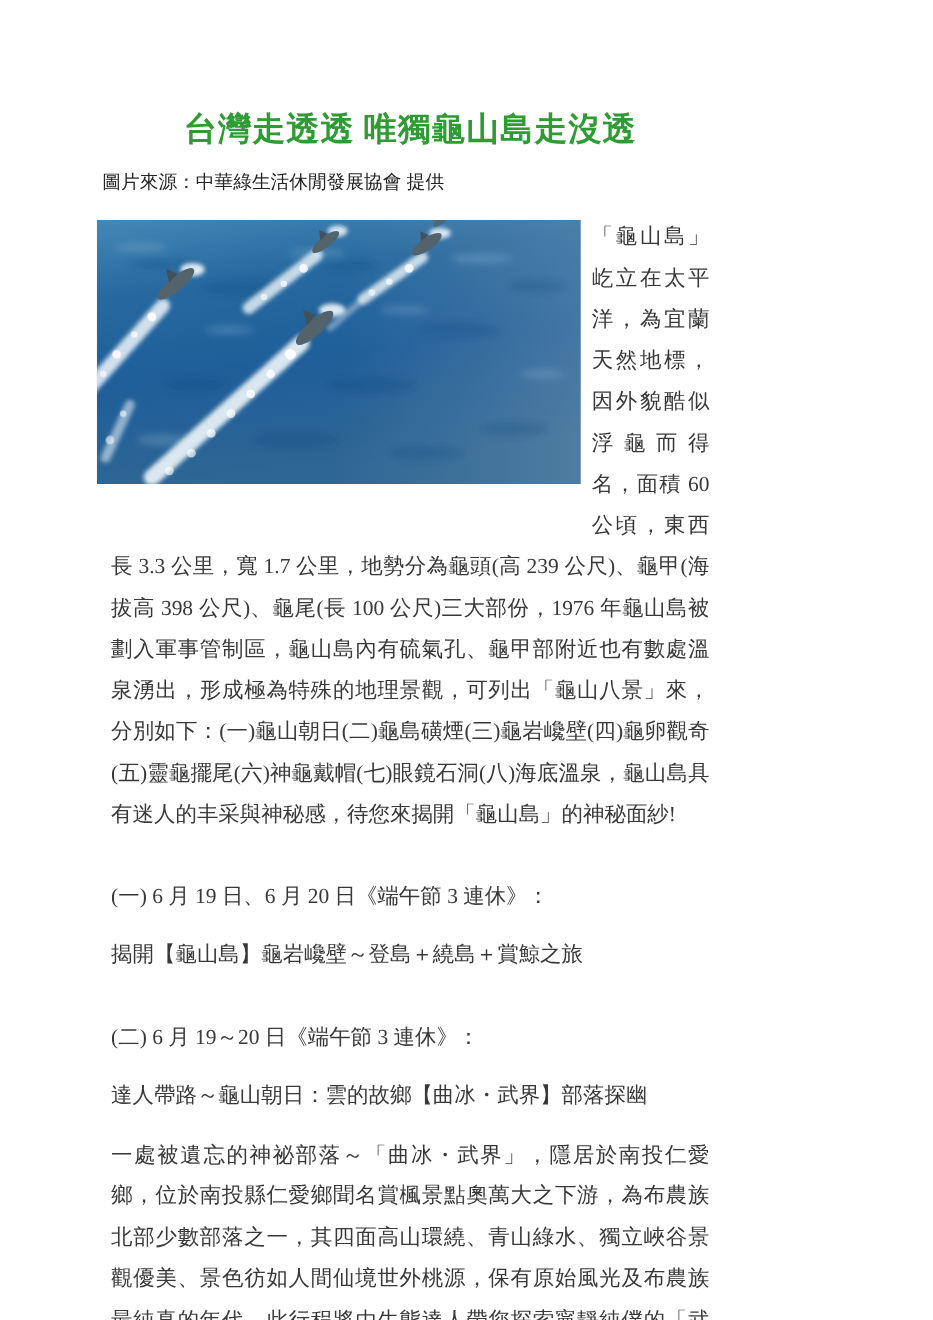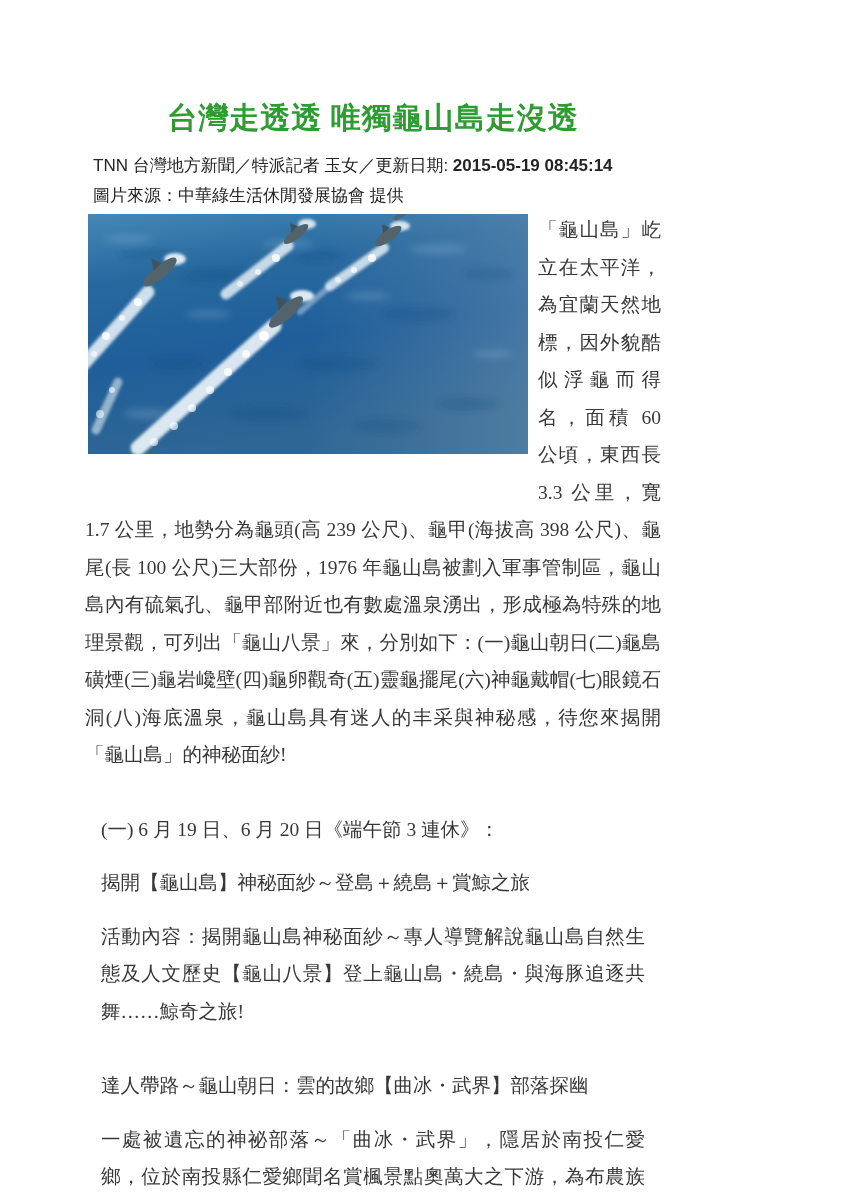--- a/index.html
+++ b/index.html
@@ -32,39 +32,38 @@
   .byline-date{font-weight:bold;}
 
   .article{margin-top:0;}
   .photo{
     float:left;width:440px;height:240px;
     margin:3px 10px 44px 3px;
   }
   .photo svg{display:block;width:100%;height:100%;}
 
   p.body-text{
-    margin:0;
+    margin:16px;
     font-size:19.5px;
     line-height:37.5px;
     text-align:justify;
   }
   .section{margin-top:37px;}
   .section p.body-text{margin:16px;}
 </style>
 </head>
 <body>
 
 <div class="page">
   <div class="content">
 
     <h1 class="title">台灣走透透 唯獨龜山島走沒透</h1>
 
     <div class="byline-row">
       <div class="byline-text">
-        <div><span>TNN 台灣地方新聞／特派記者 玉女／更新日期: </span><span class="byline-date">2015-05-19 08:45:14</span></div>
         <div>圖片來源：中華綠生活休閒發展協會 提供</div>
       </div>
     </div>
 
     <div class="article">
 
       <div class="photo" role="img">
         <svg viewBox="0 0 440 240" preserveAspectRatio="none">
           <defs>
             <linearGradient id="sea" x1="0" y1="0" x2="0.25" y2="1">
@@ -172,24 +171,24 @@
               <ellipse cx="322" cy="12" rx="8" ry="3" opacity="0.8"></ellipse>
             </g>
           </g>
         </svg>
       </div>
 
       <p class="body-text">「龜山島」屹立在太平洋，為宜蘭天然地標，因外貌酷似浮龜而得名，面積 60 公頃，東西長 3.3 公里，寬 1.7 公里，地勢分為龜頭(高 239 公尺)、龜甲(海拔高 398 公尺)、龜尾(長 100 公尺)三大部份，1976 年龜山島被劃入軍事管制區，龜山島內有硫氣孔、龜甲部附近也有數處溫泉湧出，形成極為特殊的地理景觀，可列出「龜山八景」來，分別如下：(一)龜山朝日(二)龜島磺煙(三)龜岩巉壁(四)龜卵觀奇(五)靈龜擺尾(六)神龜戴帽(七)眼鏡石洞(八)海底溫泉，龜山島具有迷人的丰采與神秘感，待您來揭開「龜山島」的神秘面紗!</p>
 
       <div class="section">
         <p class="body-text">(一) 6 月 19 日、6 月 20 日《端午節 3 連休》：</p>
-        <p class="body-text">揭開【龜山島】神秘面紗～登島＋繞島＋賞鯨之旅</p>
-        <p class="body-text">活動內容：揭開龜山島神秘面紗～專人導覽解說龜山島自然生態及人文歷史【龜山八景】登上龜山島・繞島・與海豚追逐共舞……鯨奇之旅!</p>
+        <p class="body-text">揭開【龜山島】龜岩巉壁～登島＋繞島＋賞鯨之旅</p>
       </div>
 
       <div class="section">
+        <p class="body-text">(二) 6 月 19～20 日《端午節 3 連休》：</p>
         <p class="body-text">達人帶路～龜山朝日：雲的故鄉【曲冰・武界】部落探幽</p>
         <p class="body-text">一處被遺忘的神祕部落～「曲冰・武界」，隱居於南投仁愛鄉，位於南投縣仁愛鄉聞名賞楓景點奧萬大之下游，為布農族北部少數部落之一，其四面高山環繞、青山綠水、獨立峽谷景觀優美、景色彷如人間仙境世外桃源，保有原始風光及布農族最純真的年代，此行程將由生態達人帶您探索寧靜純僕的「武界部落」天然的神祕奇觀美景！超美的～「曲冰・武界」風景清新脫俗，等您來探索與體驗。</p>
       </div>
 
     </div>
   </div>
 </div>
 
 </body></html>

